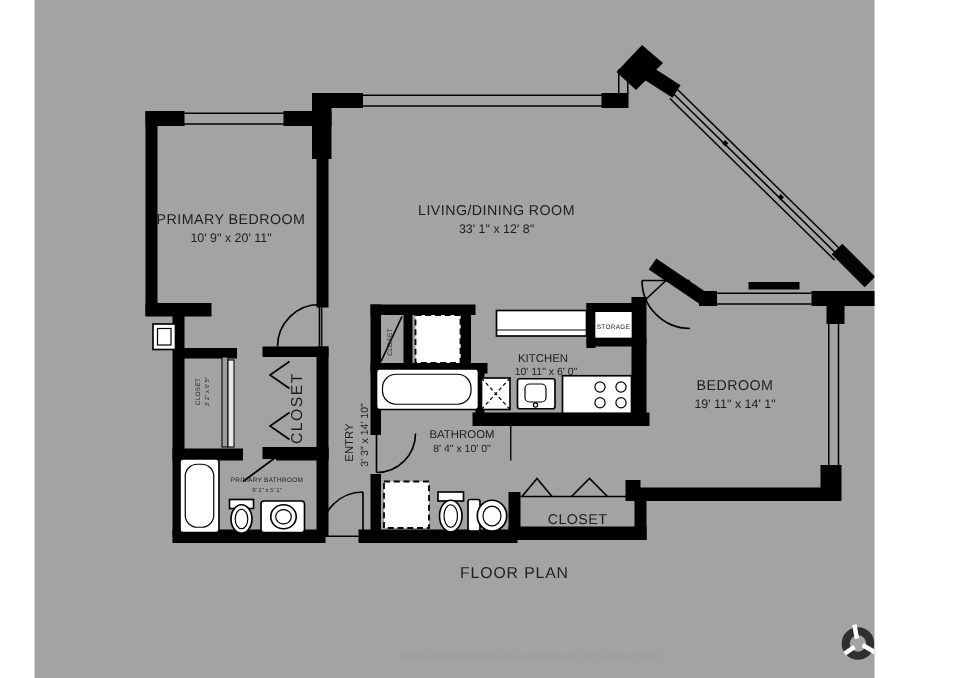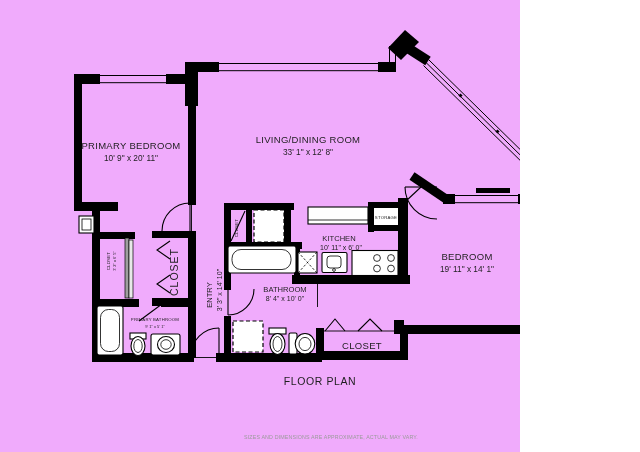--- a/index.html
+++ b/index.html
@@ -1,16 +1,16 @@
 <!DOCTYPE html>
 <html><head>
 <meta charset="utf-8">
 <style>
   html,body{margin:0;padding:0;background:#fff;}
-  #stage{position:relative;width:520px;height:452px;background:#f0abfc;overflow:hidden;}
+  #stage{position:relative;width:560px;height:452px;background:#a3a3a3;overflow:hidden;margin-left:23px;}
   svg{position:absolute;left:0;top:0;}
   .wl{fill:#000;}
   .win{stroke:#000;stroke-width:1;fill:none;}
   .thin{stroke:#000;stroke-width:0.9;fill:none;}
   .fx{fill:#fff;stroke:#000;stroke-width:1.1;}
   .fx2{fill:none;stroke:#000;stroke-width:0.8;}
   .door{fill:none;stroke:#000;stroke-width:1.1;}
   .dash{fill:#fff;stroke:#000;stroke-width:1.2;stroke-dasharray:4 2.5;}
   text{font-family:"Liberation Sans",sans-serif;fill:#1e1e1e;}
   .rn{font-size:9.5px;text-anchor:middle;letter-spacing:.3px;}

